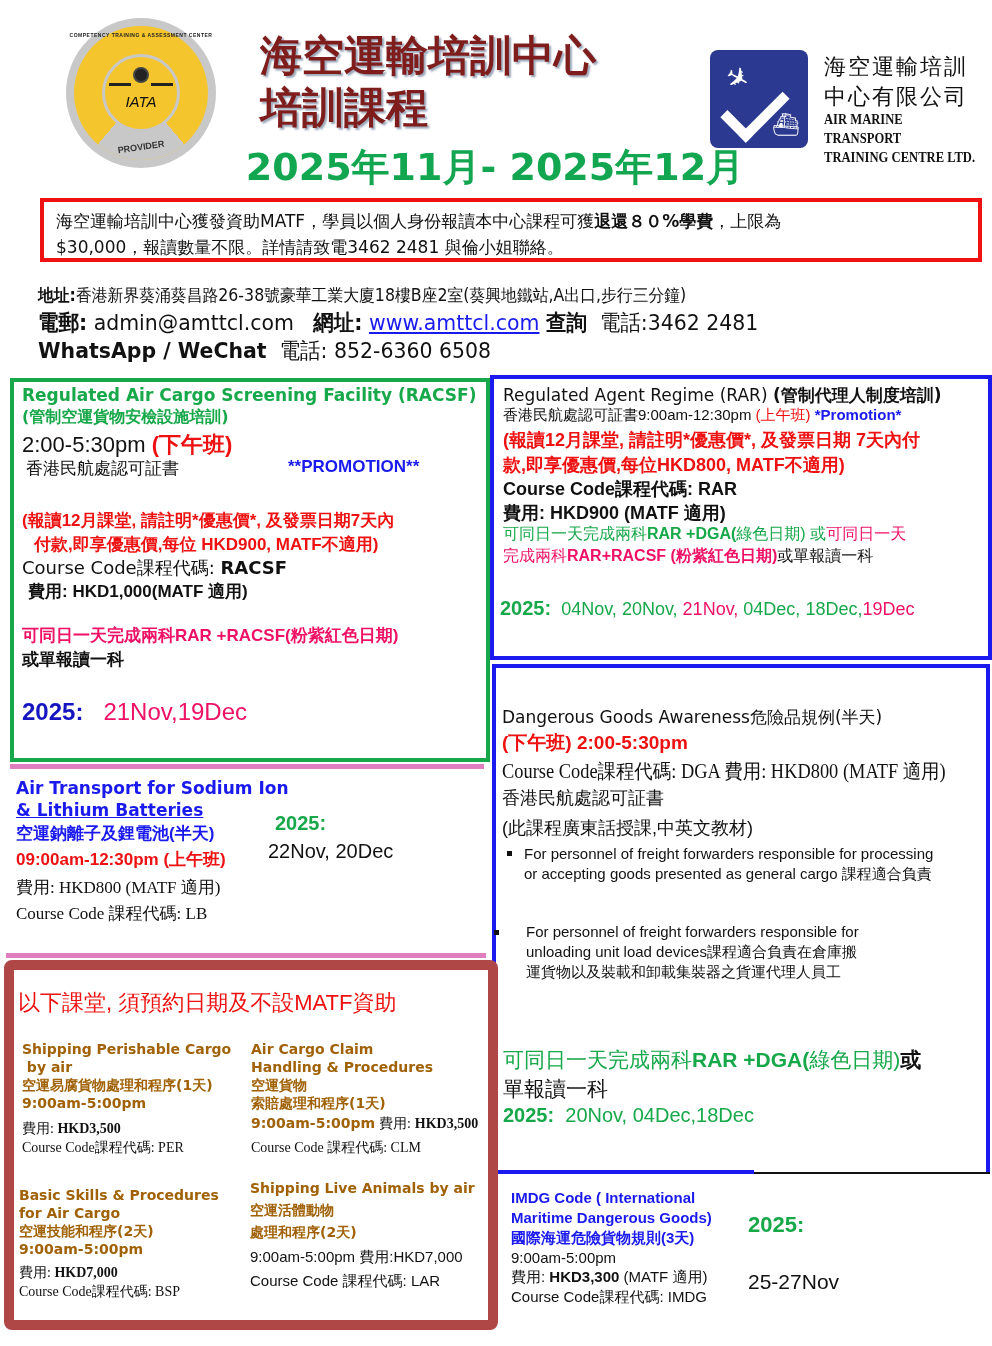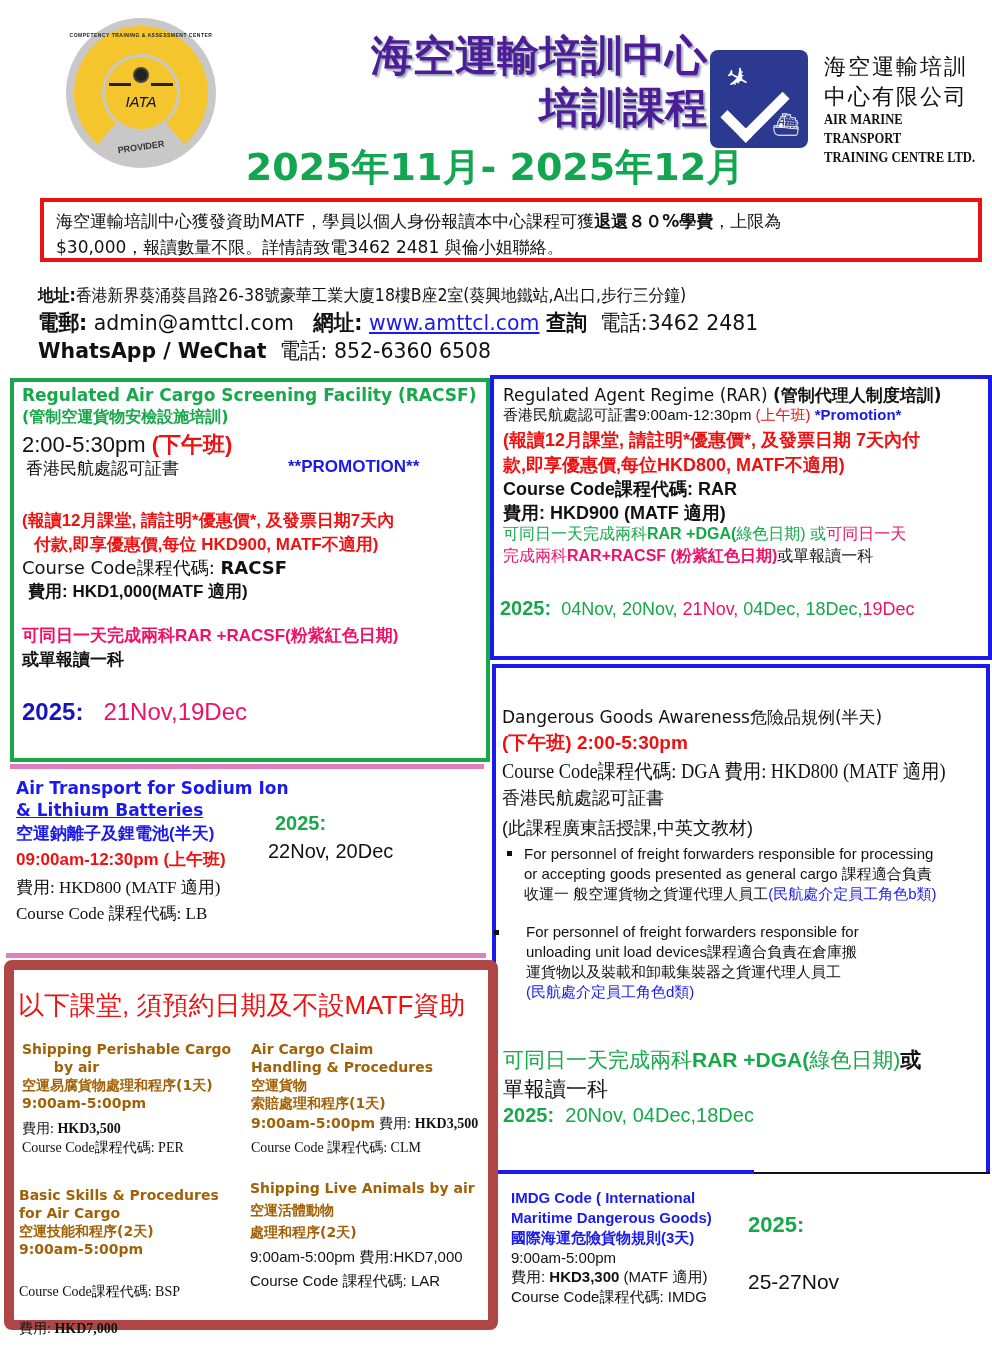--- a/index.html
+++ b/index.html
@@ -12,21 +12,21 @@
   .iata-ring { position: absolute; left: 8px; top: 8px; width: 134px; height: 134px; border-radius: 50%; background: #f5c52e; }
   .iata-ring-bottom { position: absolute; left: 8px; top: 8px; width: 134px; height: 134px; border-radius: 50%;
     background: conic-gradient(from 140deg, #c8c8c8 0deg 80deg, transparent 80deg 360deg); }
   .iata-inner { position: absolute; left: 36px; top: 36px; width: 78px; height: 78px; border-radius: 50%; background: #f5c52e; border: 3px solid #c8c8c8; }
   .iata-globe { position: absolute; left: 28px; top: 10px; width: 16px; height: 16px; border-radius: 50%; background: #222; border: 2px solid #444; }
   .iata-wing { position: absolute; top: 26px; height: 3px; width: 22px; background: #222; }
   .iata-text { position: absolute; left: 0; width: 72px; top: 36px; text-align: center; font-weight: normal; font-style: italic; font-size: 15px; color: #111; }
   .iata-arc-top { position: absolute; left: 0; top: 14px; width: 150px; text-align: center; font-size: 7px; font-weight: bold; color: #222; letter-spacing: 0.5px; }
   .iata-provider { position: absolute; left: 0; top: 124px; width: 150px; text-align: center; font-size: 9px; font-weight: bold; color: #333; transform: rotate(-8deg); }
 
-  .title-main { left: 247px; top: 30px; width: 460px; text-align: right; font-size: 42px; font-weight: bold; color: #4c1d95; line-height: 52px; text-shadow: 2px 2px 2px #9aa6b8; font-family: "DejaVu Sans", sans-serif; }
+  .title-main { left: 260px; top: 30px; width: 460px; text-align: left; font-size: 42px; font-weight: bold; color: #7f1d1d; line-height: 52px; text-shadow: 2px 2px 2px #9aa6b8; font-family: "DejaVu Sans", sans-serif; }
   .title-dates { left: 240px; top: 142px; width: 510px; text-align: center; font-size: 38px; font-weight: bold; color: #12a650; font-family: "DejaVu Sans", sans-serif; }
 
   .amt-logo { left: 710px; top: 50px; width: 98px; height: 98px; background: #2b3990; border-radius: 8px; overflow: hidden; }
   .amt-check { position: absolute; left: 14px; top: 40px; width: 62px; height: 36px; border-left: 10px solid #fff; border-bottom: 10px solid #fff; transform: rotate(-45deg); }
   .amt-plane { position: absolute; left: 16px; top: 12px; color: #fff; font-size: 28px; transform: rotate(30deg); }
   .amt-ship { position: absolute; left: 62px; top: 62px; color: #fff; font-size: 22px; }
   .amt-name-cn { left: 824px; top: 52px; font-size: 22px; line-height: 30px; font-family: "DejaVu Serif", serif; color: #111; letter-spacing: 2px; }
   .amt-name-en { left: 824px; top: 110px; font-size: 14px; line-height: 19px; font-weight: bold; font-family: "Liberation Serif", serif; color: #111; transform: scaleX(0.9); transform-origin: left; }
 
   
@@ -168,41 +168,39 @@
 <div class="t dejavu" style="left:502px;top:706px;font-size:17px;">Dangerous Goods Awareness危險品規例(半天)</div>
 <div class="t red b" style="left:502px;top:730px;font-size:19px;">(下午班) 2:00-5:30pm</div>
 <div class="t serif cond" style="left:502px;top:758px;font-size:20px;">Course Code課程代碼: DGA 費用: HKD800 (MATF 適用)</div>
 <div class="t" style="left:502px;top:786px;font-size:18px;">香港民航處認可証書</div>
 <div class="t" style="left:502px;top:816px;font-size:18px;">(此課程廣東話授課,中英文教材)</div>
 
 <div class="bullet" style="left:507px;top:851px;"></div>
 <div class="t" style="left:524px;top:844px;font-size:15px;line-height:20px;">
   <div>For personnel of freight forwarders responsible for processing</div>
   <div>or accepting goods presented as general cargo 課程適合負責</div>
-  <div><span>收運一 般空運貨物之貨運代理人員工</span><span class="blue">(民航處介定員工角色b類)</span></div>
 </div>
 
 <div class="bullet" style="left:494px;top:930px;"></div>
 <div class="t" style="left:526px;top:922px;font-size:15px;line-height:20px;">
   <div>For personnel of freight forwarders responsible for</div>
   <div>unloading unit load devices課程適合負責在倉庫搬</div>
   <div>運貨物以及裝載和卸載集裝器之貨運代理人員工</div>
-  <div class="blue">(民航處介定員工角色d類)</div>
 </div>
 
 <div class="t" style="left:503px;top:1046px;font-size:21px;"><span class="green">可同日一天完成兩科</span><b class="green">RAR +DGA(</b><span class="green">綠色日期)</span><b>或</b></div>
 <div class="t" style="left:503px;top:1075px;font-size:21px;">單報讀一科</div>
 <div class="t green" style="left:503px;top:1104px;font-size:20px;"><b>2025:</b>&nbsp; <span>20Nov, 04Dec,18Dec</span></div>
 
 <div class="abs box-booking"></div>
-<div class="t red" style="left:18px;top:988px;font-size:26px;">以下課堂, 須預約日期及不設MATF資助</div>
+<div class="t red" style="left:18px;top:988px;font-size:22px;">以下課堂, 須預約日期及不設MATF資助</div>
 
 <div class="t navy b dejavu" style="left:22px;top:1040px;font-size:14px;line-height:18px;">
   <div>Shipping Perishable Cargo</div>
-  <div style="white-space:pre;margin-left:27px;"> by air</div>
+  <div style="white-space:pre;"> by air</div>
   <div>空運易腐貨物處理和程序(1天)</div>
   <div>9:00am-5:00pm</div>
 </div>
 <div class="t serif" style="left:22px;top:1120px;font-size:14px;"><span>費用:</span> <b>HKD3,500</b></div>
 <div class="t serif" style="left:22px;top:1139px;font-size:14px;">Course Code課程代碼: PER</div>
 
 <div class="t navy b dejavu" style="left:251px;top:1040px;font-size:14px;line-height:18px;">
   <div>Air Cargo Claim</div>
   <div>Handling &amp;  Procedures</div>
   <div>空運貨物</div>
@@ -210,21 +208,21 @@
 </div>
 <div class="t" style="left:251px;top:1115px;font-size:14px;"><b class="navy dejavu">9:00am-5:00pm</b> <span class="serif">費用:</span> <b class="serif">HKD3,500</b></div>
 <div class="t serif" style="left:251px;top:1139px;font-size:14px;">Course Code 課程代碼: CLM</div>
 
 <div class="t navy b dejavu" style="left:19px;top:1186px;font-size:14px;line-height:18px;">
   <div>Basic Skills &amp; Procedures</div>
   <div>for Air Cargo</div>
   <div>空運技能和程序(2天)</div>
   <div>9:00am-5:00pm</div>
 </div>
-<div class="t serif" style="left:19px;top:1320px;font-size:14px;"><span>費用:</span> <b>HKD7,000</b></div>
+<div class="t serif" style="left:19px;top:1264px;font-size:14px;"><span>費用:</span> <b>HKD7,000</b></div>
 <div class="t serif" style="left:19px;top:1283px;font-size:14px;">Course Code課程代碼: BSP</div>
 
 <div class="t navy b dejavu" style="left:250px;top:1177px;font-size:14px;line-height:22px;">
   <div>Shipping Live Animals by air</div>
   <div>空運活體動物</div>
   <div>處理和程序(2天)</div>
 </div>
 <div class="t" style="left:250px;top:1248px;font-size:15px;">9:00am-5:00pm 費用:HKD7,000</div>
 <div class="t" style="left:250px;top:1272px;font-size:15px;">Course Code 課程代碼: LAR</div>
 

